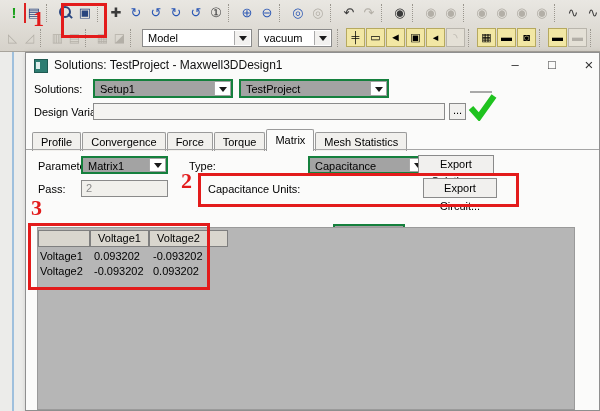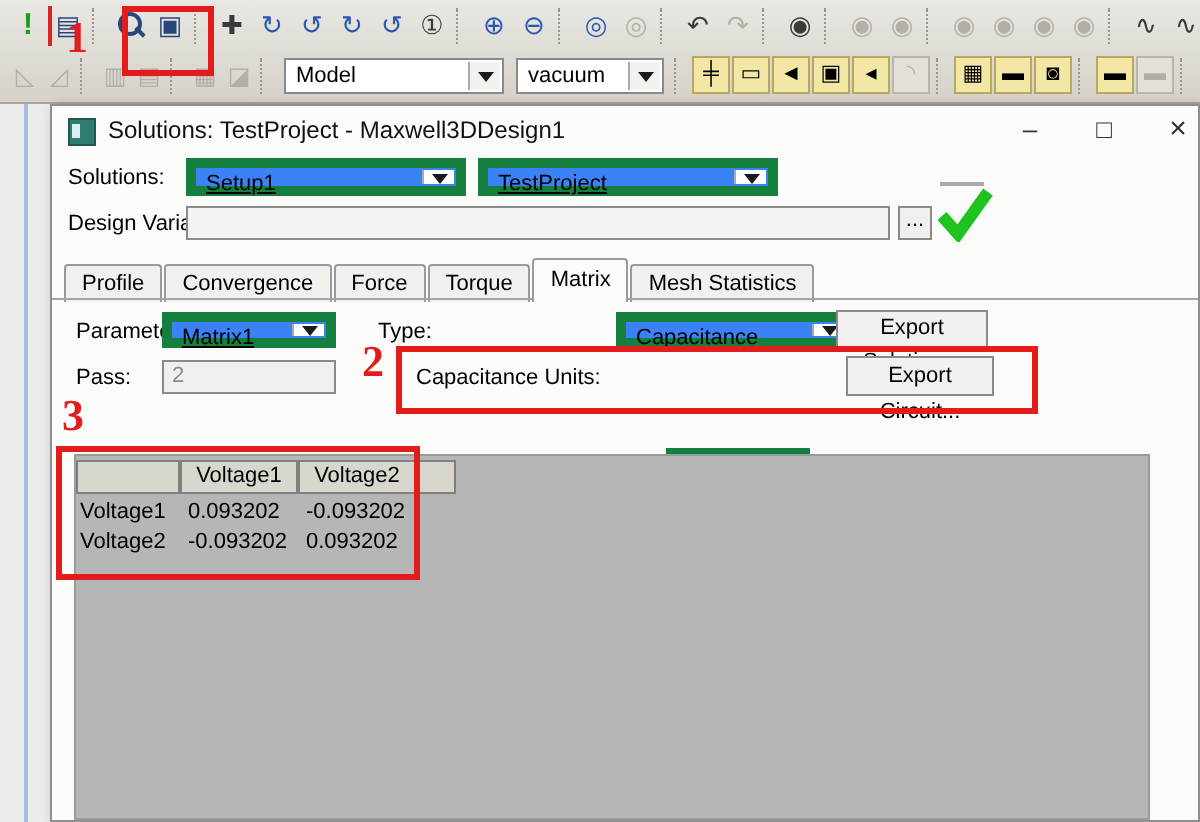--- a/index.html
+++ b/index.html
@@ -42,22 +42,22 @@
   #dialog{position:absolute;left:25px;top:52px;width:573px;height:357px;
     background:#fbfbfa;border:1px solid #8f8f8f;box-shadow:2px 2px 6px rgba(0,0,0,.25);}
   #titlebar{position:absolute;left:0;top:0;right:12px;height:24px;background:#fbfbfa;}
   #title-icon{position:absolute;left:8px;top:6px;width:12px;height:12px;background:#2e7d72;
     border:1px solid #1f5a52;}
   #title-icon::after{content:"";position:absolute;left:1px;top:2px;width:4px;height:7px;background:#dfeeec;}
   #title-text{position:absolute;left:28px;top:5px;font-size:12px;color:#111;}
   .wbtn{position:absolute;top:0;width:30px;height:24px;text-align:center;line-height:24px;
     font-size:13px;color:#333;}
   .lbl{position:absolute;font-size:11px;color:#000;}
-  .dd{position:absolute;height:19px;background:#3b82f6;border:5px solid #15803d;
-    font-size:11px;line-height:17px;padding-left:5px;box-sizing:border-box;text-decoration:underline;}
+  .dd{position:absolute;height:19px;background:#a3a3a3;border:2px solid #15803d;
+    font-size:11px;line-height:17px;padding-left:5px;box-sizing:border-box;}
   .field{position:absolute;background:#fff;border:1px solid #8a8a8a;box-sizing:border-box;}
   .field.disabled{background:#f1f0ec;color:#8a8a8a;font-size:11px;line-height:15px;padding-left:4px;}
   .btn{position:absolute;background:#f1f0ee;border:1px solid #8a8a8a;font-size:11px;
     text-align:center;box-sizing:border-box;color:#000;}
   
   #tabbar{position:absolute;left:6px;top:76px;right:6px;height:21px;}
   #tabbar::after{content:"";position:absolute;left:-6px;right:-6px;bottom:0;border-bottom:1px solid #a5a5a5;}
   .tab{display:inline-block;height:18px;line-height:18px;padding:0 8px;margin-right:1px;
     border:1px solid #9a9a9a;border-bottom:none;border-radius:2px 2px 0 0;background:#f1f0ed;
     font-size:11px;position:relative;top:2px;}

